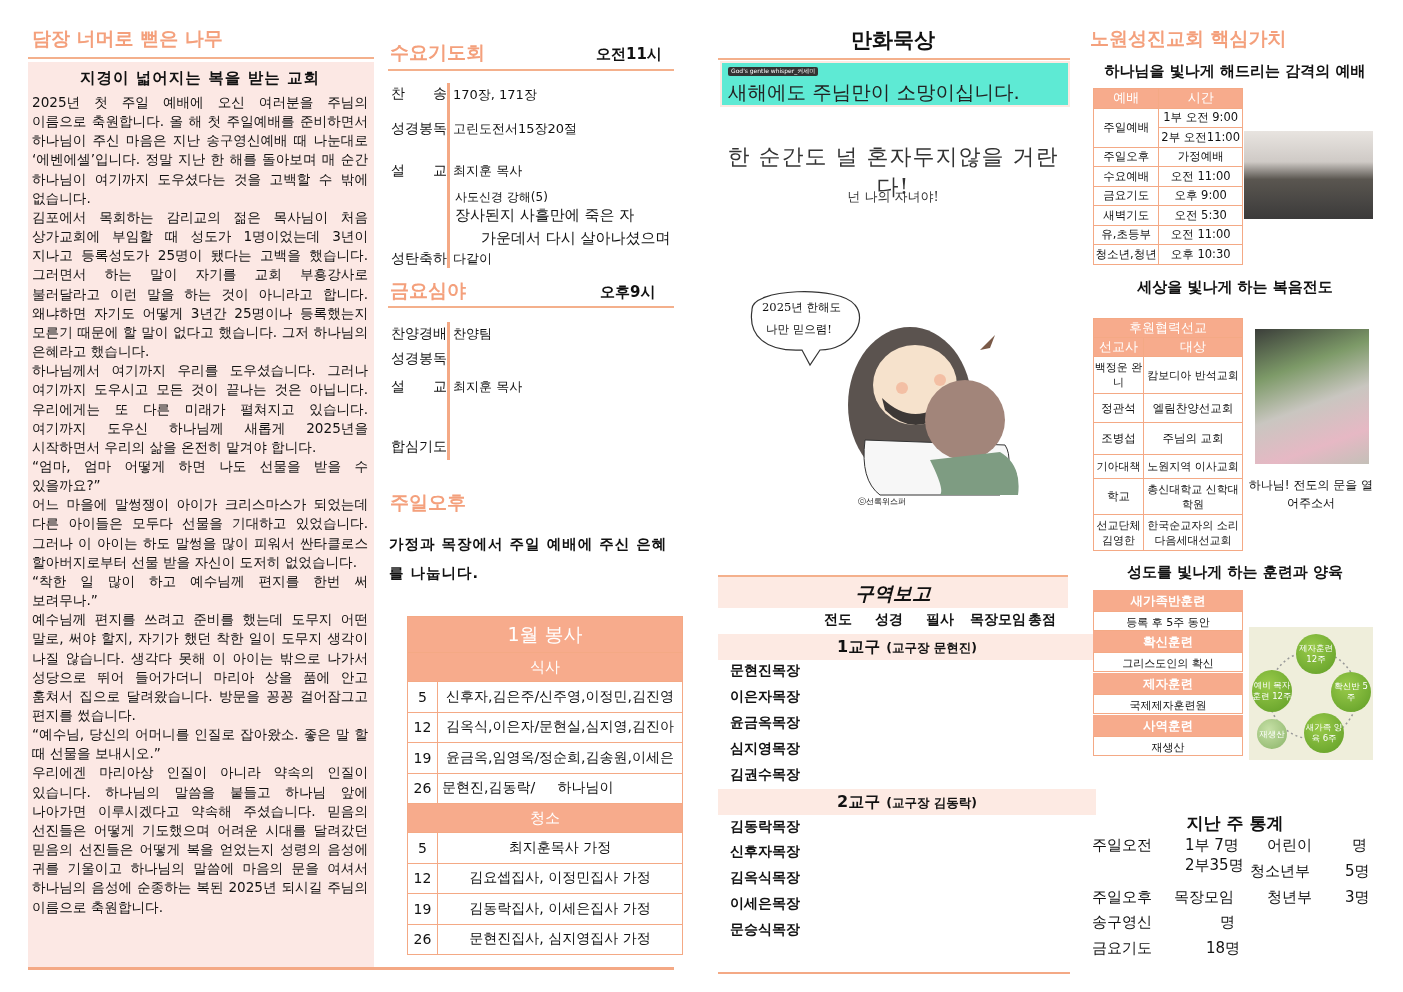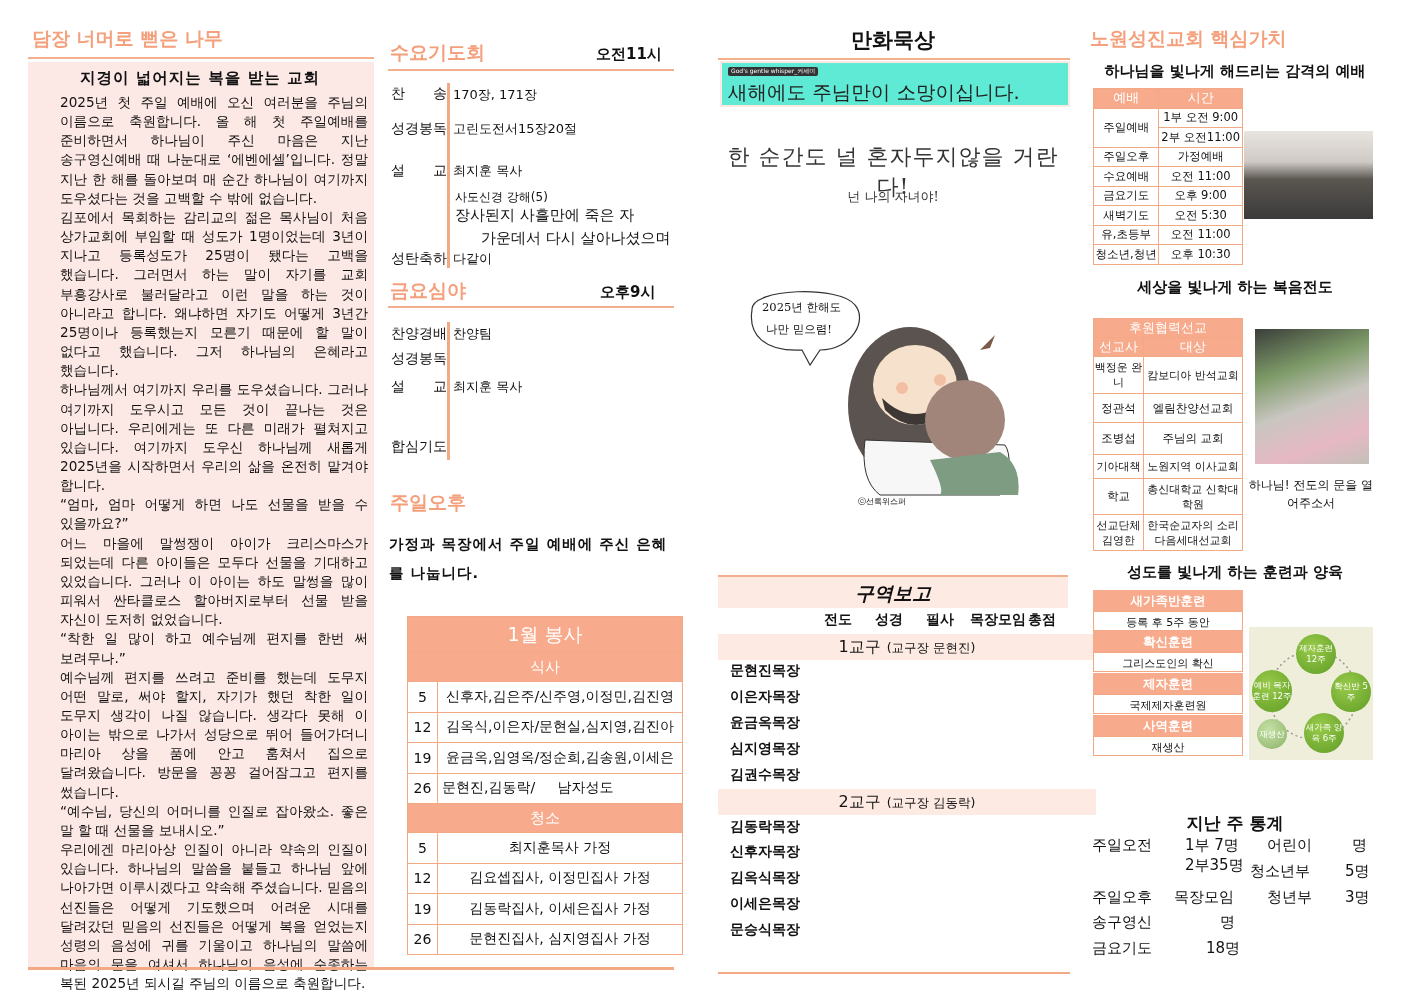--- a/index.html
+++ b/index.html
@@ -12,21 +12,21 @@
   .hr-orange { position: absolute; height: 2px; background: #f4b08c; }
 
   
   #col1-title { left: 32px; top: 26px; font-size: 19px; }
   #col1-line { left: 28px; top: 57px; width: 346px; }
   #col1-box {
     left: 28px; top: 62px; width: 346px; height: 906px; background: #fce8e4;
     padding: 4px 6px 0 4px;
   }
   #col1-box .article-title { text-align: center; font-weight: bold; font-size: 15.5px; letter-spacing: 1px; margin-bottom: 4px; margin-top: 2px; }
-  #col1-box .article-body { font-size: 13.6px; line-height: 19.15px; text-align: justify; word-break: keep-all; margin-left: 28px; }
+  #col1-box .article-body { font-size: 13.6px; line-height: 19.15px; text-align: justify; word-break: keep-all; }
   #col1-box .article-body p { margin: 0; }
   #col1-bottom { left: 28px; top: 967px; width: 646px; height: 3px; background: #f4a985; }
 
   
   .sec-title { font-size: 19px; }
   .sec-time { font-size: 15px; font-weight: bold; }
   .svc-row { position: absolute; left: 0; display: flex; font-size: 14px; }
   .svc-label { width: 56px; text-align: justify; text-align-last: justify; margin-right: 6px; }
   .svc-val { font-size: 13px; }
   .vline { position: absolute; width: 3px; background: #f4a985; }
@@ -44,21 +44,21 @@
   #col3-line { left: 718px; top: 58px; width: 352px; height: 2px; }
   #banner { left: 720px; top: 61px; width: 350px; height: 46px; background: #5eead4; border: 2px solid #fde9e2; }
   #banner-tag { position: absolute; left: 6px; top: 4px; background: #333; color: #fff; font-size: 6px; padding: 0 3px; border-radius: 2px; }
   #banner-text { position: absolute; left: 6px; top: 16px; font-size: 19.5px; color: #222; }
   #hand1 { left: 718px; top: 142px; width: 350px; text-align: center; font-size: 22px; font-family: "DejaVu Serif", serif; color: #333; letter-spacing: 1px; }
   #hand2 { left: 718px; top: 188px; width: 350px; text-align: center; font-size: 13px; font-family: "DejaVu Serif", serif; color: #333; }
 
   #report-head { left: 718px; top: 575px; width: 350px; height: 33px; background: #fdeae3; text-align: center; font-size: 19px; font-weight: bold; padding-top: 4px; border-top: 2px solid #f4b08c; font-style: italic; }
   #report-cols { left: 718px; top: 609px; width: 350px; height: 22px; font-size: 14px; font-weight: bold; }
   #report-cols span { position: absolute; top: 2px; }
-  .district-bar { position: absolute; left: 718px; width: 378px; height: 26px; background: #fdeae3; text-align: center; font-weight: normal; font-size: 16px; padding-top: 3px; }
+  .district-bar { position: absolute; left: 718px; width: 378px; height: 26px; background: #fdeae3; text-align: center; font-weight: bold; font-size: 16px; padding-top: 3px; }
   .district-bar small { font-size: 12.5px; margin-left: 6px; }
   .leader { position: absolute; left: 730px; font-size: 14px; font-weight: bold; }
   #col3-bottom { left: 718px; top: 972px; width: 352px; height: 2px; background: #f4a985; }
 
   
   #cartoon { left: 740px; top: 280px; width: 300px; height: 230px; }
 
   
   #col4-title { left: 1090px; top: 26px; font-size: 19px; }
   .sub-head { position: absolute; left: 1090px; width: 290px; text-align: center; font-size: 15px; font-weight: bold; }
@@ -166,21 +166,21 @@
   <tr>
         <td class="num">12</td>
         <td class="names">김옥식,이은자/문현실,심지영,김진아</td>
       </tr>
   <tr>
         <td class="num">19</td>
         <td class="names">윤금옥,임영옥/정순희,김송원,이세은</td>
       </tr>
   <tr>
         <td class="num">26</td>
-        <td class="names" style="white-space:pre;text-align:left;padding-left:4px;">문현진,김동락/     남자성도</td>
+        <td class="names" style="white-space:pre;text-align:left;padding-left:4px;">문현진,김동락/     하나님이</td>
       </tr>
   <tr>
         <td colspan="2" class="head-sub">청소</td>
       </tr>
   <tr>
         <td class="num">5</td>
         <td class="names">최지훈목사 가정</td>
       </tr>
   <tr>
         <td class="num">12</td>

